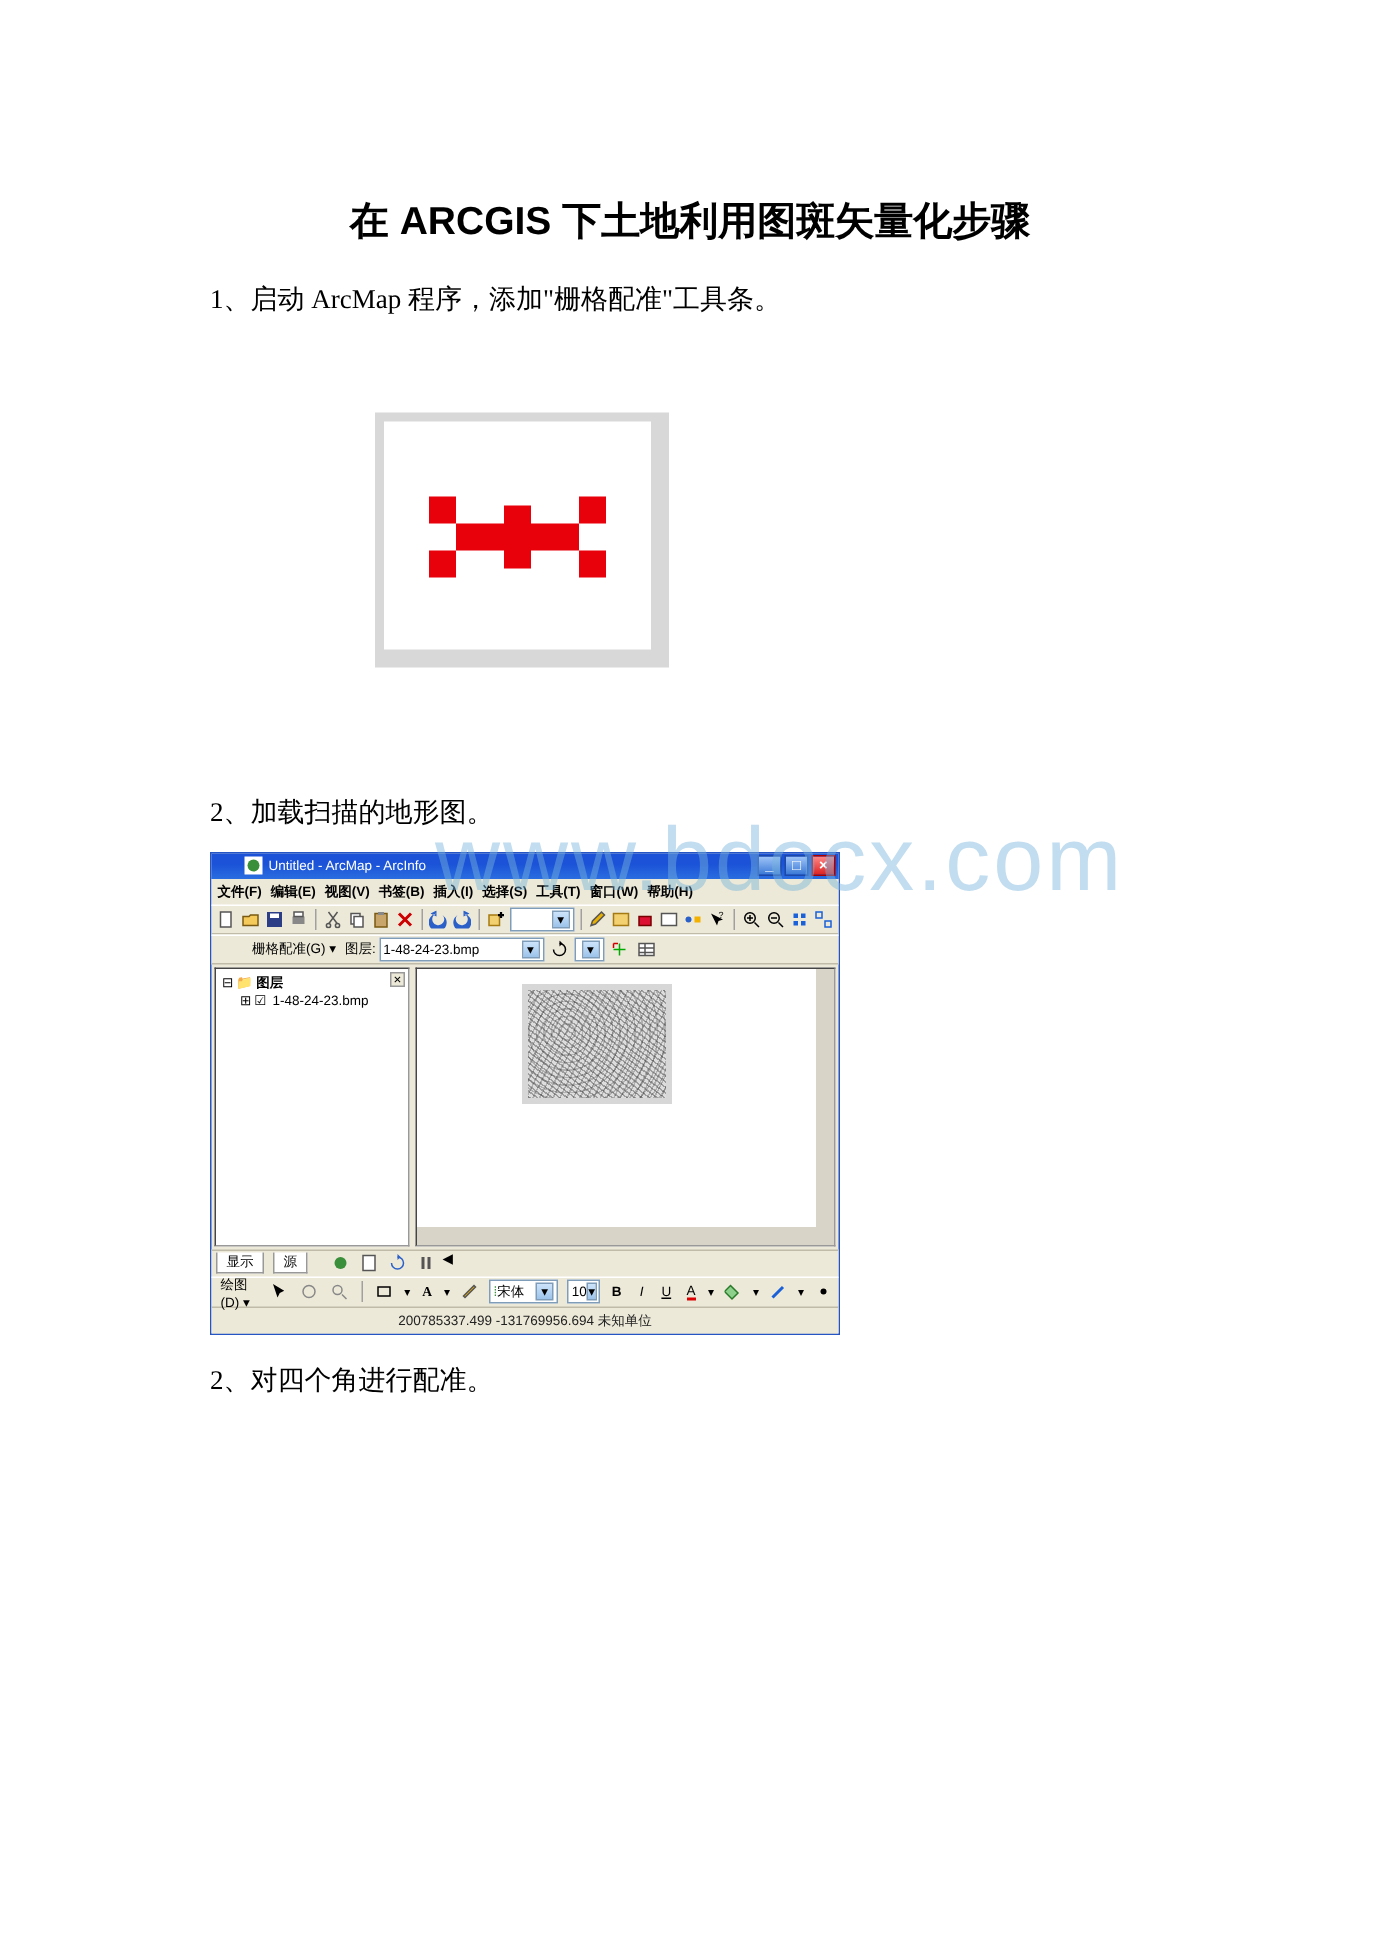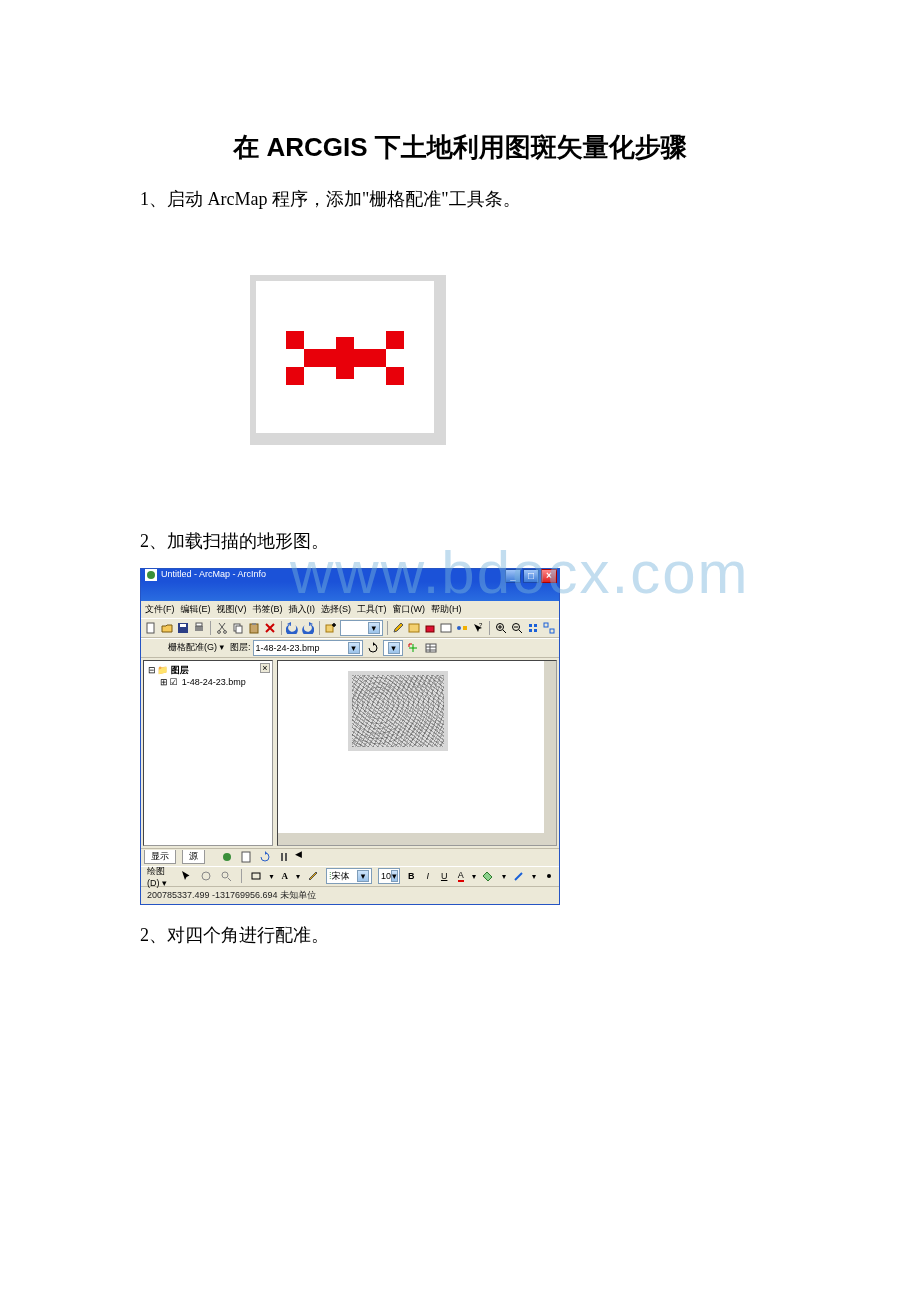--- a/index.html
+++ b/index.html
@@ -50,26 +50,26 @@
   
   .app-window {
     width: 420px;
     margin: 10px 0 14px 0;
     font-family: "Tahoma", "SimSun", sans-serif;
     font-size: 9px;
     background: #ece9d8;
     border: 1px solid #2554c4;
   }
   .titlebar {
-    height: 32px;
+    height: 17px;
     background: linear-gradient(#1b52d8, #1b52d8 40%, #2a6de0);
     display: flex;
-    align-items: flex-start;
+    align-items: center;
     color: #fff;
-    padding: 0 2px 0 4px;
+    padding: 0 2px 0 22px;
   }
   .titlebar .ic {
     width: 12px; height: 12px; background: #fff; margin-right: 4px;
     display: flex; align-items: center; justify-content: center;
   }
   .titlebar .ic svg { width: 10px; height: 10px; }
   .titlebar .wbtns { margin-left: auto; display: flex; gap: 2px; }
   .wbtn {
     width: 16px; height: 14px;
     background: linear-gradient(#9fc4f8,#3b79d6);
@@ -77,20 +77,21 @@
     display: flex; align-items: center; justify-content: center;
     color: #fff; font-weight: bold; font-size: 10px;
   }
   .wbtn.close { background: linear-gradient(#f88,#d22); border-color:#a00;}
   .menubar {
     background: #ece9d8;
     height: 17px;
     display: flex; align-items: center;
     padding: 0 4px;
     gap: 6px;
+    font-weight: bold;
   }
   .menubar span { white-space: nowrap; }
   .toolbar {
     background: #ece9d8;
     border-top: 1px solid #fff;
     border-bottom: 1px solid #c0bba9;
     height: 20px;
     display: flex; align-items: center;
     padding: 0 3px; gap: 2px;
   }
@@ -163,21 +164,21 @@
   .tabstrip .tab {
     border:1px solid #999; border-top:none;
     background:#fff; padding:0 6px; height:14px; display:flex; align-items:center;
   }
   .drawbar {
     height: 20px; display:flex; align-items:center; gap:6px;
     padding:0 3px; background:#ece9d8; border-top:1px solid #fff;
   }
   .statusbar {
     height: 18px; background:#ece9d8; border-top:1px solid #c0bba9;
-    display:flex; align-items:center; justify-content:flex-start;
+    display:flex; align-items:center; justify-content:center;
     padding: 0 6px; font-size:9px; color:#222;
   }
 
   
   .wm-wrap { position: relative; }
   .wm {
     position: absolute;
     left: 150px; top: -30px;
     font-size: 60px;
     font-family: Arial, sans-serif;

